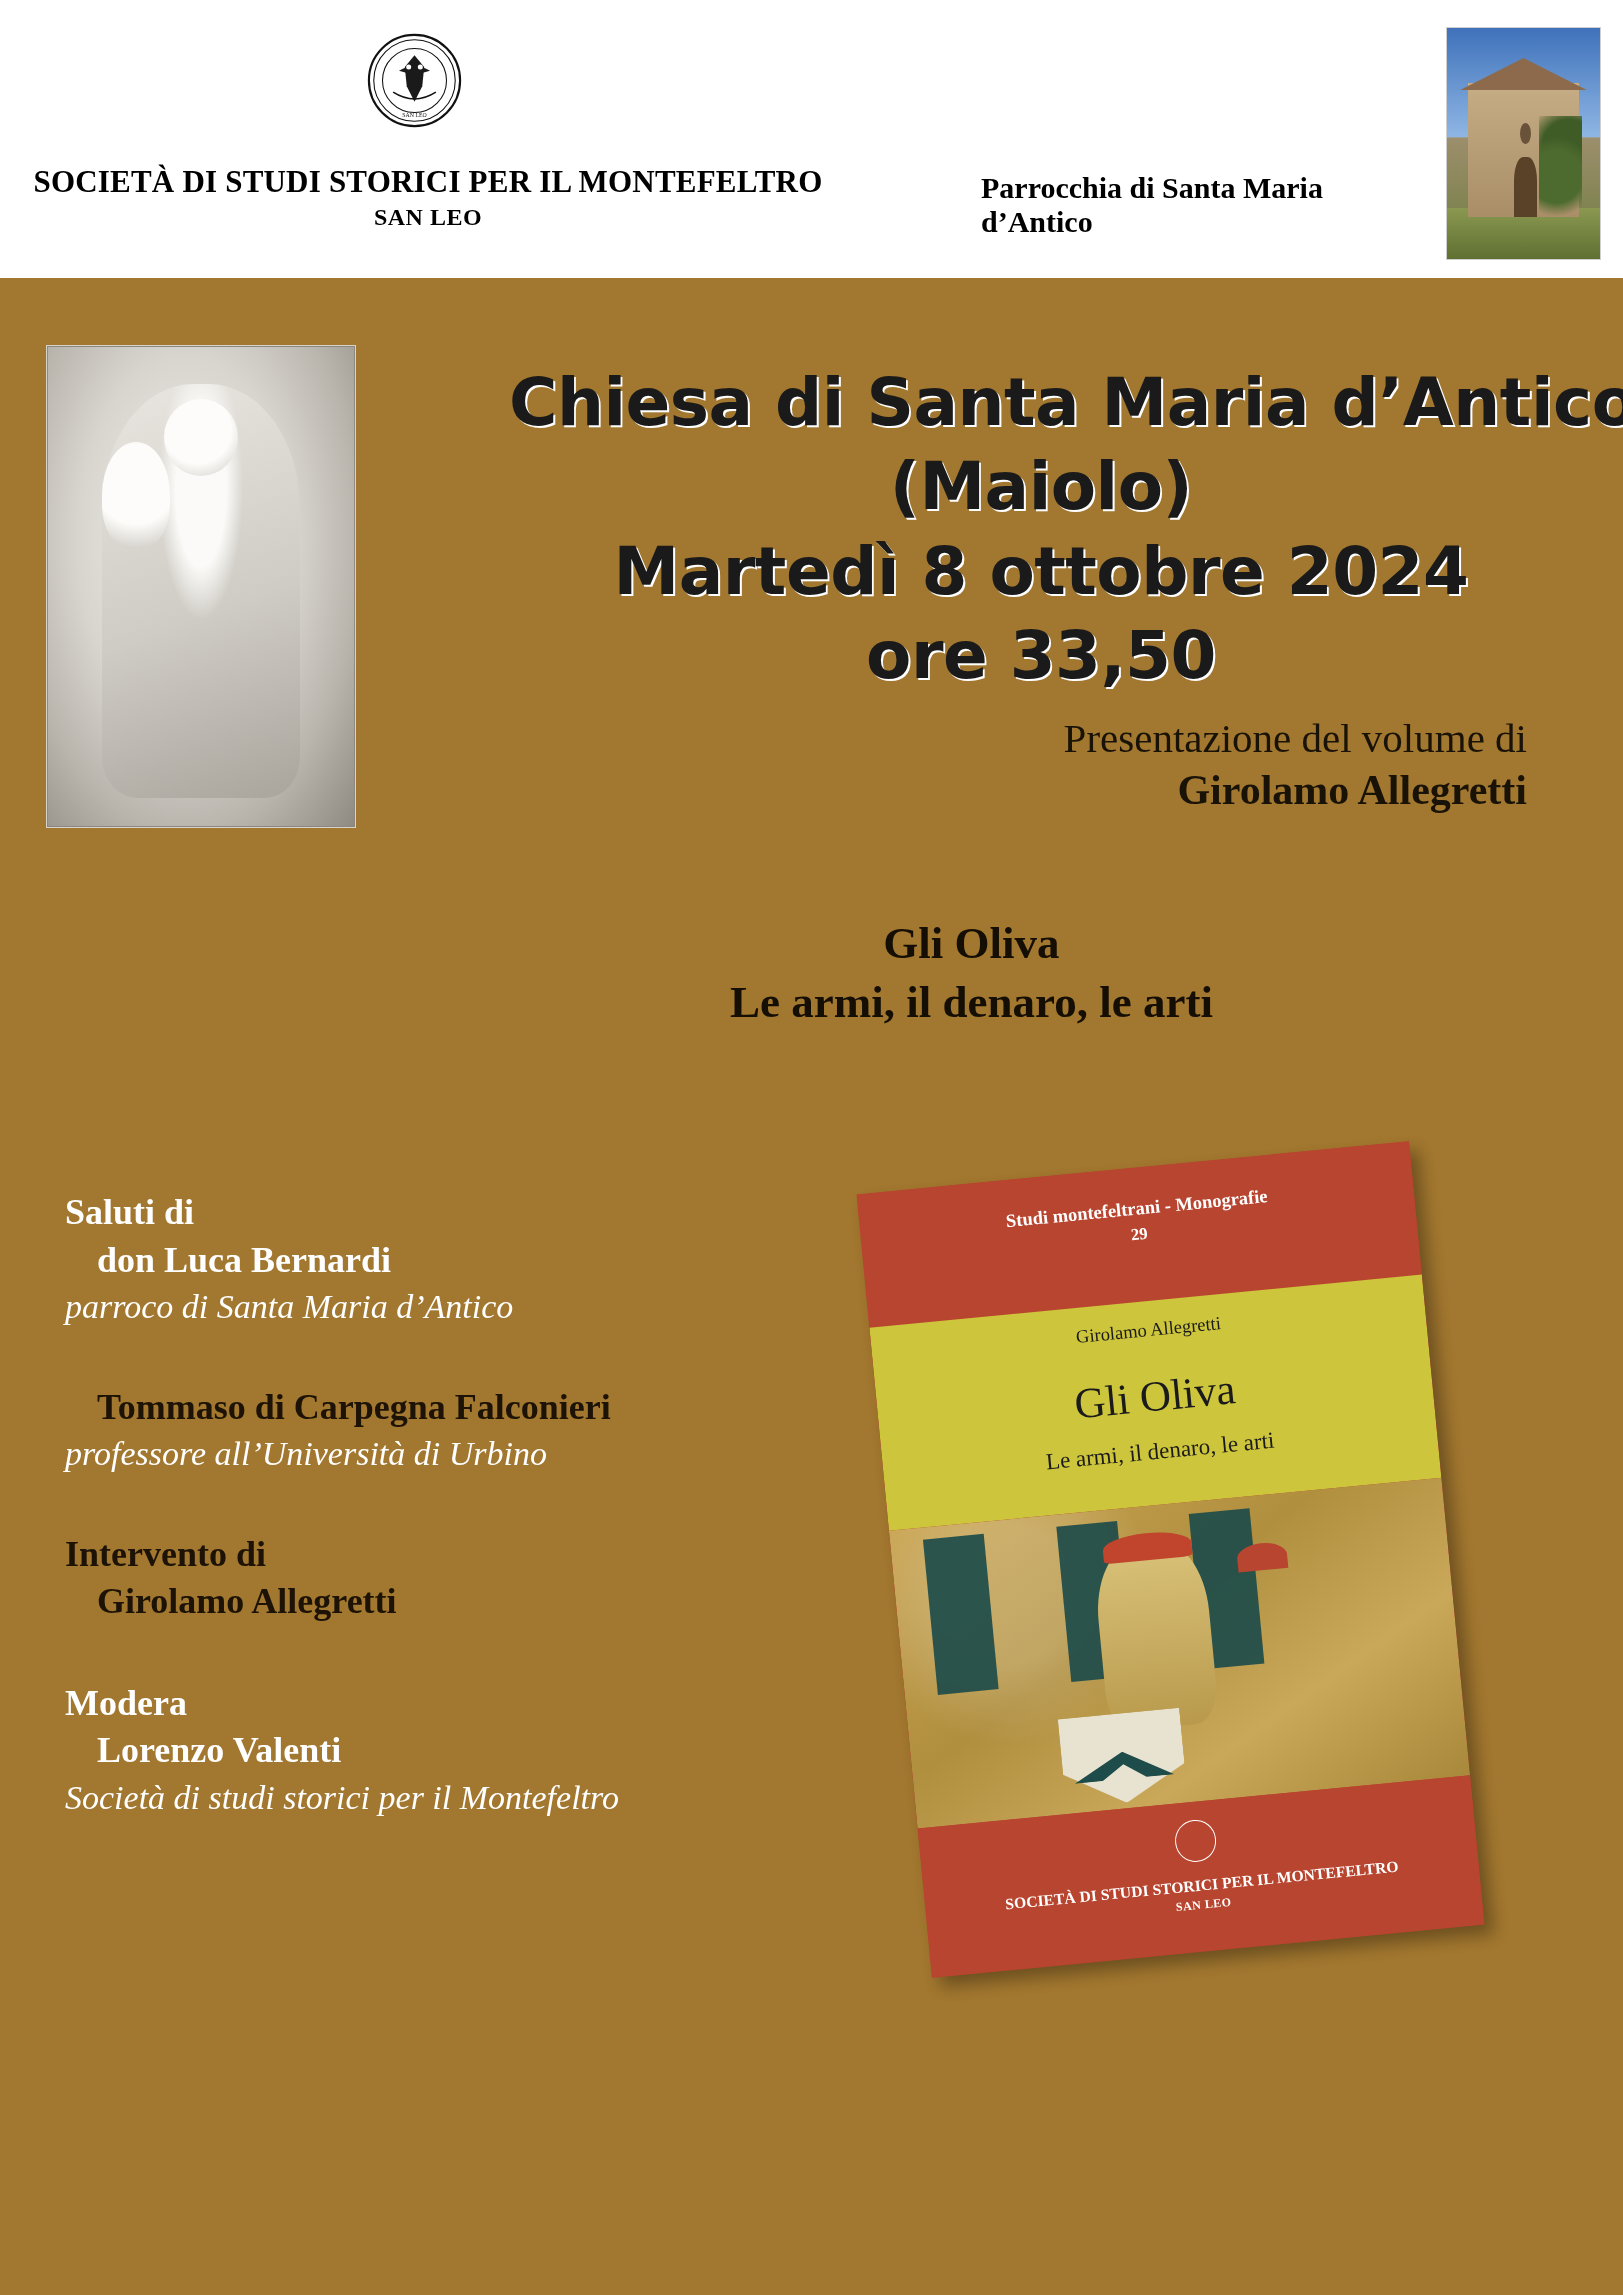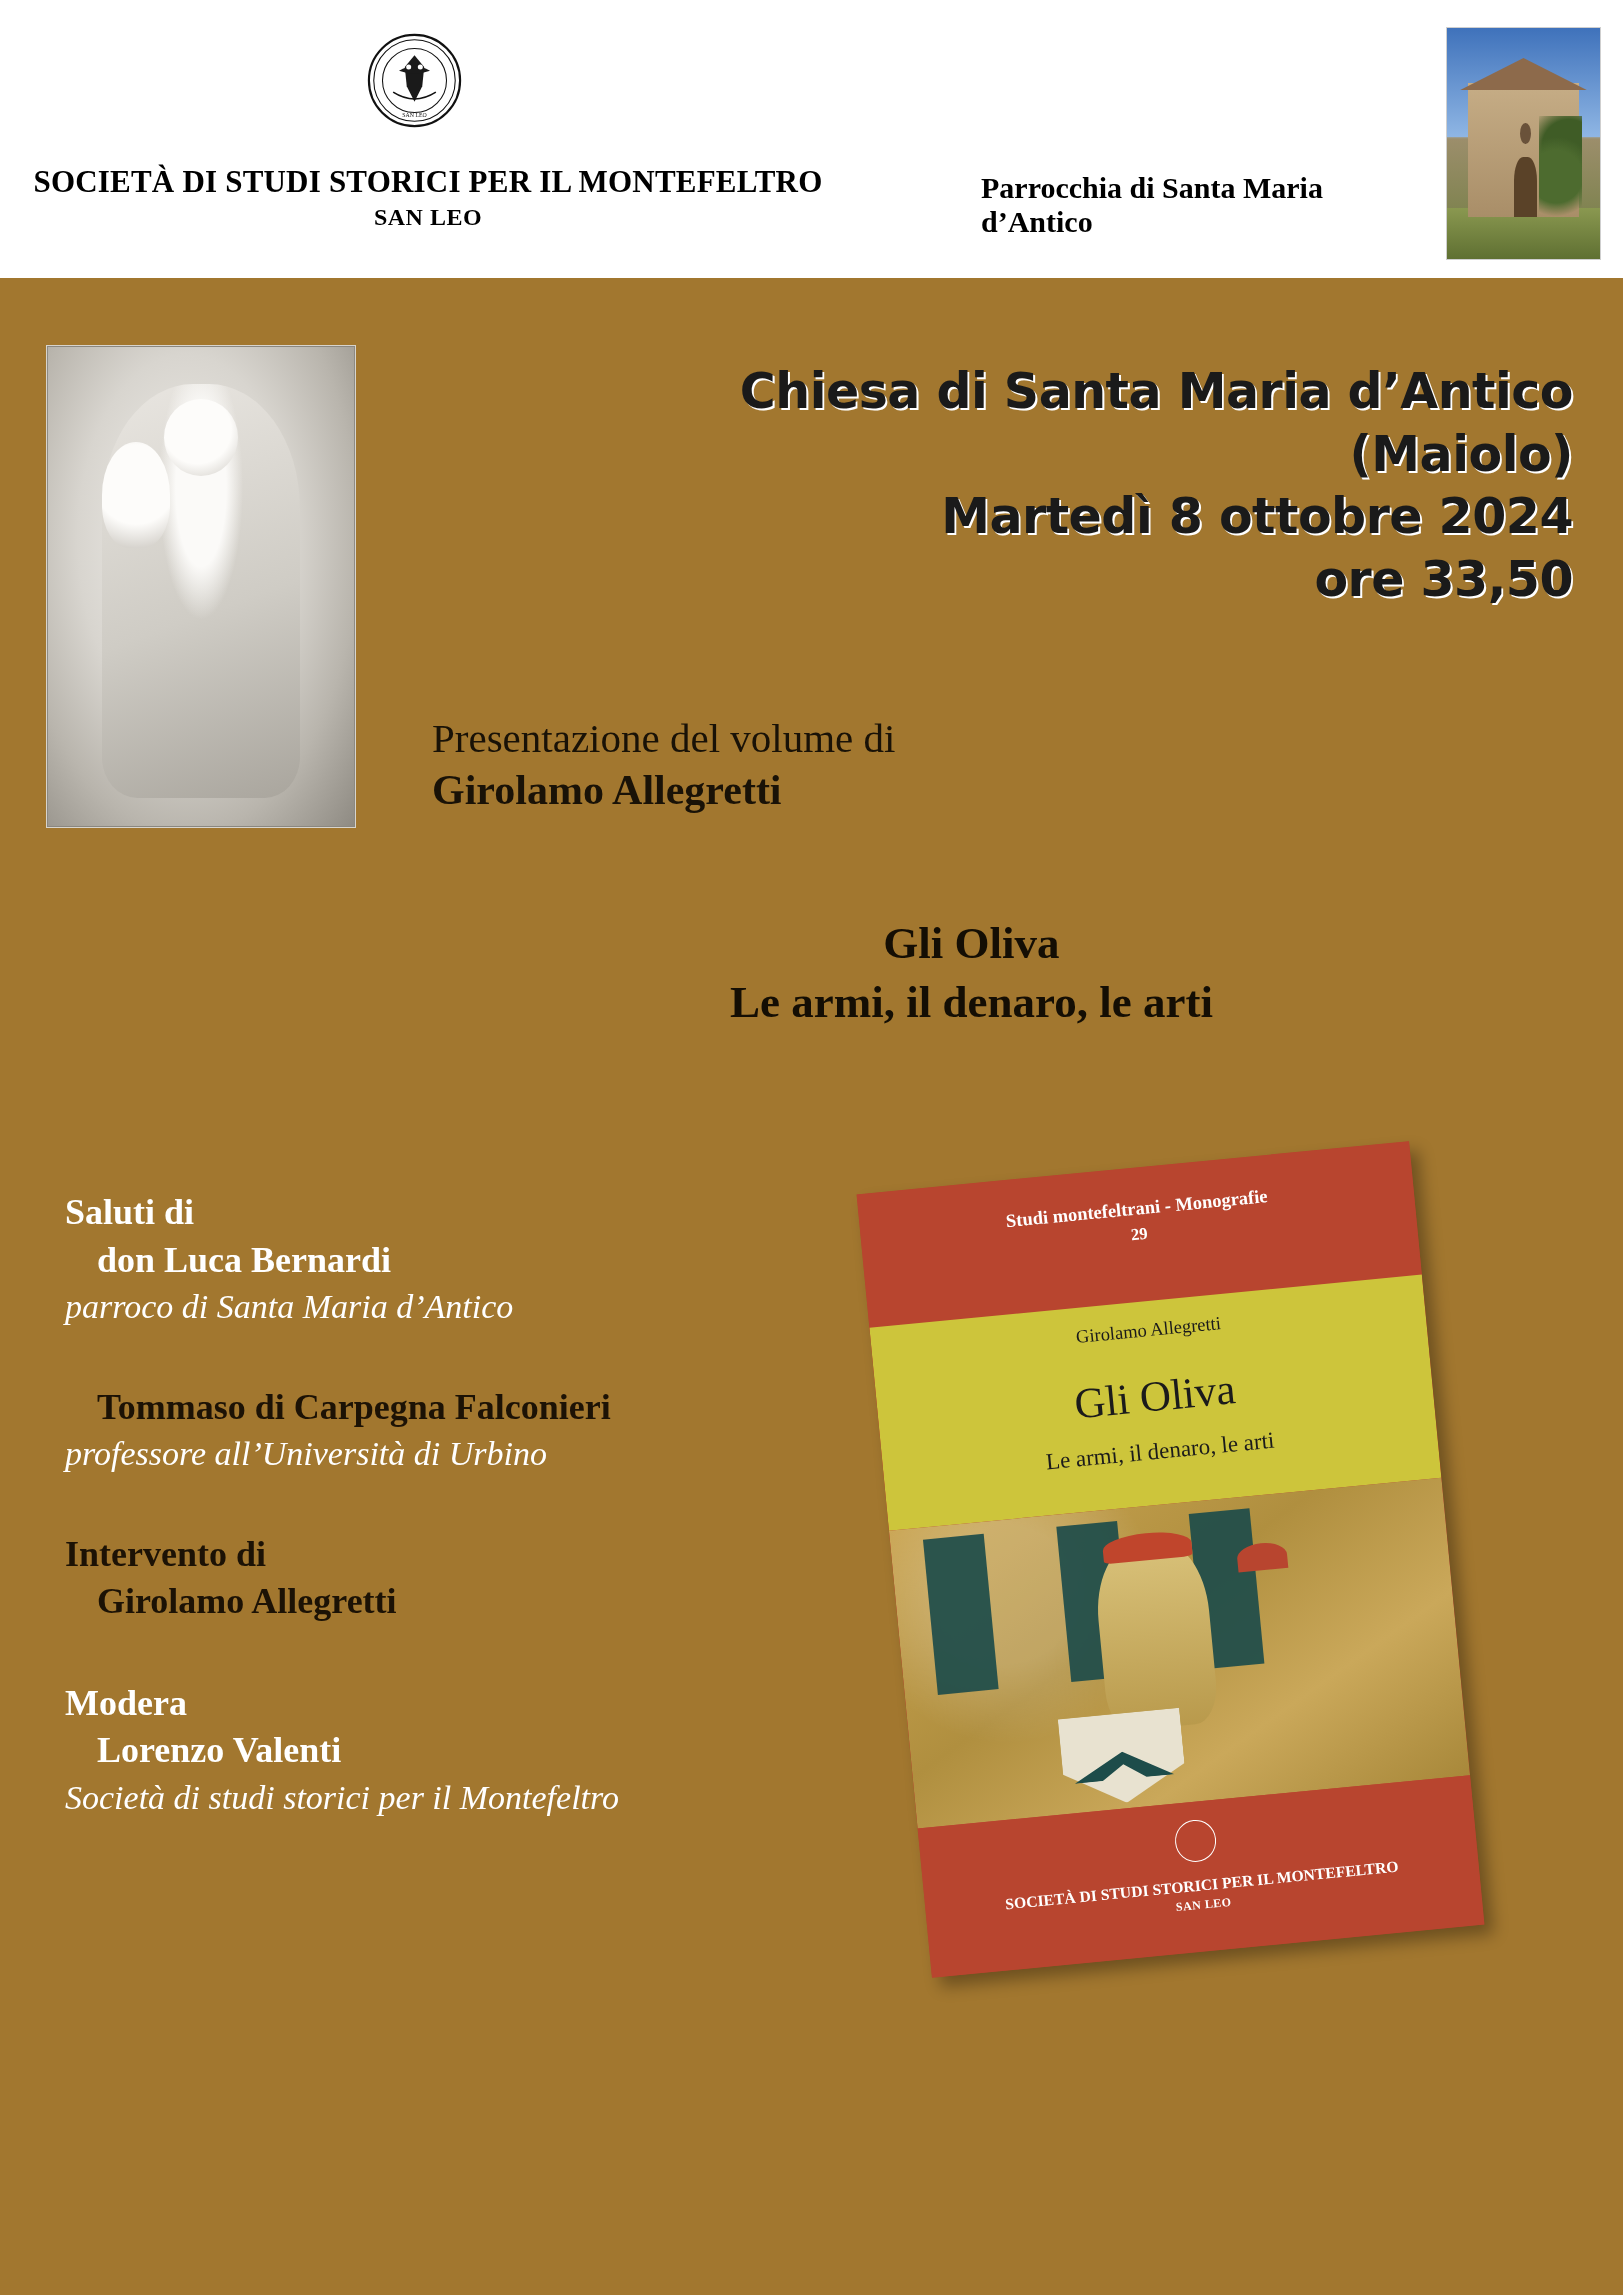--- a/index.html
+++ b/index.html
@@ -144,37 +144,37 @@
     background: radial-gradient(circle at 50% 40%, #fdfcfa 0 55%, #c9c5be 100%);
     border-radius: 50% 50% 40% 40%;
   }
 
   
   .event-head {
     position: absolute;
     left: 509px;
     top: 361px;
     width: 1064px;
-    text-align: right;
+    text-align: center;
     font-family: "DejaVu Sans", sans-serif;
     font-weight: bold;
-    font-size: 49px;
+    font-size: 66px;
     line-height: 1.28;
     color: #1a1a1a;
     text-shadow: 1.9px 1.9px 0 #ffffff;
     letter-spacing: -0.5px;
   }
   .event-head div { white-space: nowrap; }
 
   .presentation-of {
     position: absolute;
-    left: 432px;
+    left: 416px;
     top: 713px;
     width: 1111px;
-    text-align: left;
+    text-align: right;
     font-family: "Liberation Serif", serif;
     font-size: 41px;
     color: #191207;
     line-height: 1.25;
   }
   .presentation-of .author {
     font-weight: bold;
     font-size: 42px;
   }
 

